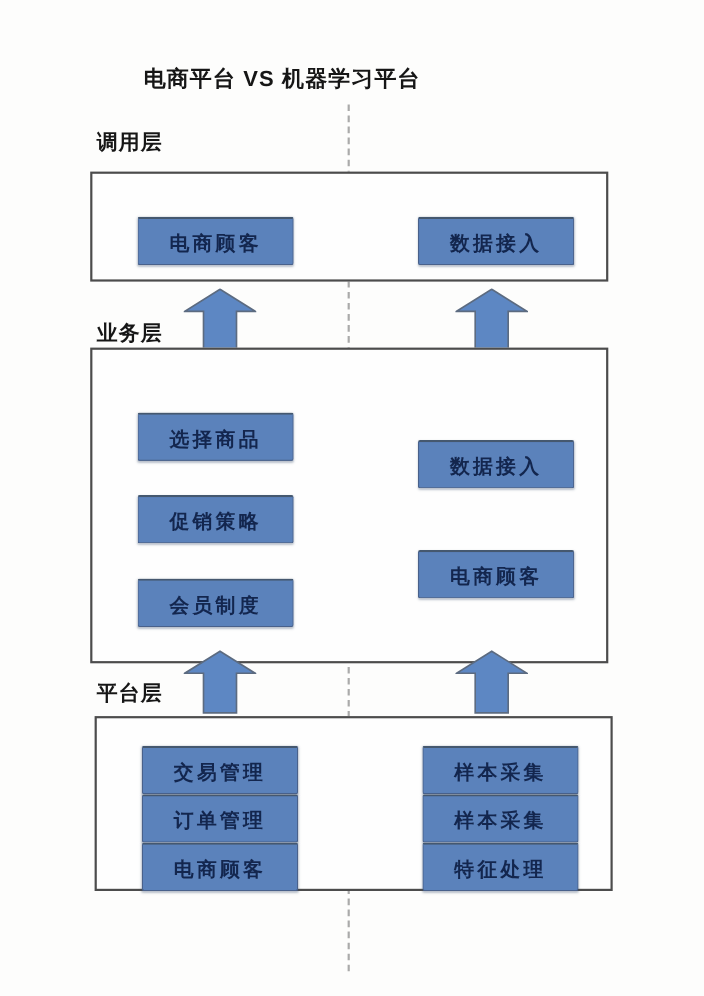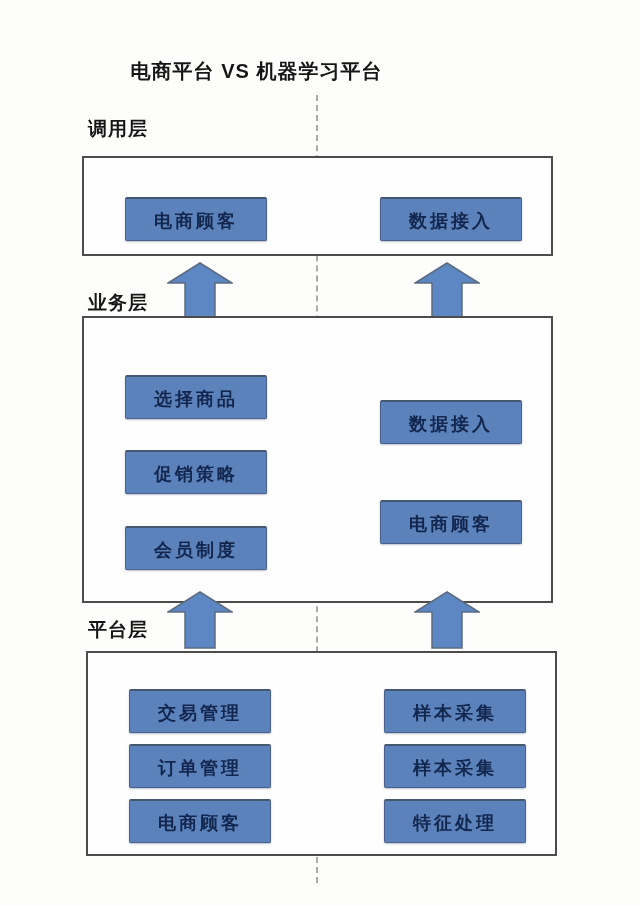--- a/index.html
+++ b/index.html
@@ -34,21 +34,21 @@
   .label-3 { top: 617px; }
 
   .container {
     position: absolute; left: 82px; width: 471px;
     background: #fefefe;
     border: 2px solid #4c4c4c;
     box-sizing: border-box;
   }
   .container-1 { top: 156px; height: 100px; }
   .container-2 { top: 316px; height: 287px; }
-  .container-3 { top: 651px; height: 205px; left: 86px; }
+  .container-3 { top: 651px; height: 159px; left: 86px; }
 
   .col {
     position: absolute; top: 0; bottom: 0; width: 142px;
     display: flex; flex-direction: column;
     justify-content: space-evenly;
     margin-top: 25px;
   }
   .col.left  { left: 41px; }
   .col.right { left: 296px; }
 

